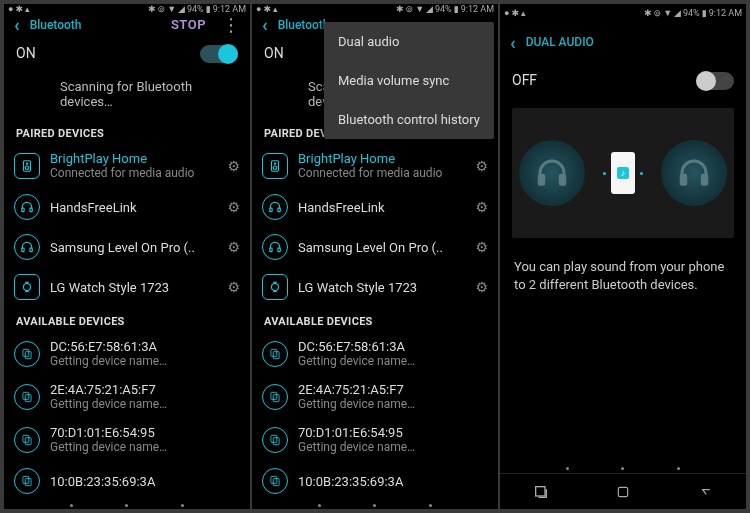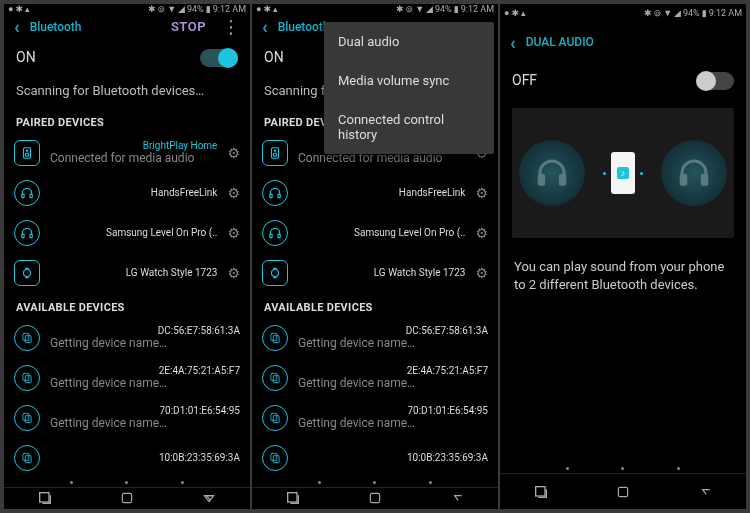--- a/index.html
+++ b/index.html
@@ -57,42 +57,42 @@
     width: 38px; height: 18px; border-radius: 10px;
     display: flex; align-items: center; position: relative;
   }
   .switch.on { background: #2a5258; justify-content: flex-end; }
   .switch.off { background: #444; justify-content: flex-start; }
   .switch-knob {
     width: 20px; height: 20px; border-radius: 50%;
   }
   .switch.on .switch-knob { background: #1cc4dc; }
   .switch.off .switch-knob { background: #ccc; }
-  .scan-text { padding: 6px 12px 10px; color: #bbb; font-size: 13px; }
+  .scan-text { padding: 6px 12px 10px; color: #bbb; font-size: 13px; margin-left: 44px; }
   .section-header {
     padding: 8px 12px 4px;
     font-size: 11px;
     font-weight: 700;
     color: #ddd;
     letter-spacing: 0.3px;
   }
   .device-row {
     display: flex; align-items: center;
     padding: 7px 10px; gap: 10px;
   }
   .dev-icon {
     width: 26px; height: 26px; flex-shrink: 0;
     display: flex; align-items: center; justify-content: center;
     border: 1.2px solid #1cc4dc; border-radius: 6px;
     color: #1cc4dc; font-size: 12px;
   }
   .dev-icon.round { border-radius: 50%; }
   .dev-icon svg { width: 14px; height: 14px; }
   .dev-info { flex: 1; overflow: hidden; }
-  .dev-name { color: #ddd; font-size: 10px; white-space: nowrap; overflow: hidden; text-overflow: ellipsis; text-align: right; }
+  .dev-name { color: #ddd; font-size: 13px; white-space: nowrap; overflow: hidden; text-overflow: ellipsis; }
   .dev-name.active { color: #1cc4dc; }
   .dev-sub { color: #888; font-size: 12px; }
   .gear { color: #888; font-size: 14px; flex-shrink: 0; }
   .nav-bar {
     margin-top: auto;
     height: 36px;
     display: flex;
     border-top: 1px solid #222;
   }
   .nav-btn { flex: 1; display: flex; align-items: center; justify-content: center; color: #aaa; }
@@ -451,21 +451,21 @@
     <div class="nav-btn">
         <svg width="16" height="14" viewBox="0 0 24 24" fill="none" stroke="currentColor" stroke-width="2">
           <path d="M20 8 H8 L14 16"></path>
         </svg>
       </div>
   </div>
 
   <div class="menu">
     <div class="menu-item">Dual audio</div>
     <div class="menu-item">Media volume sync</div>
-    <div class="menu-item">Connected control history</div>
+    <div class="menu-item">Bluetooth control history</div>
   </div>
 </div>
 
 <div class="screen">
   <div class="status-bar">
     <div class="status-left">
         <span>●</span>
         <span>✱</span>
         <span>▴</span>
       </div>

